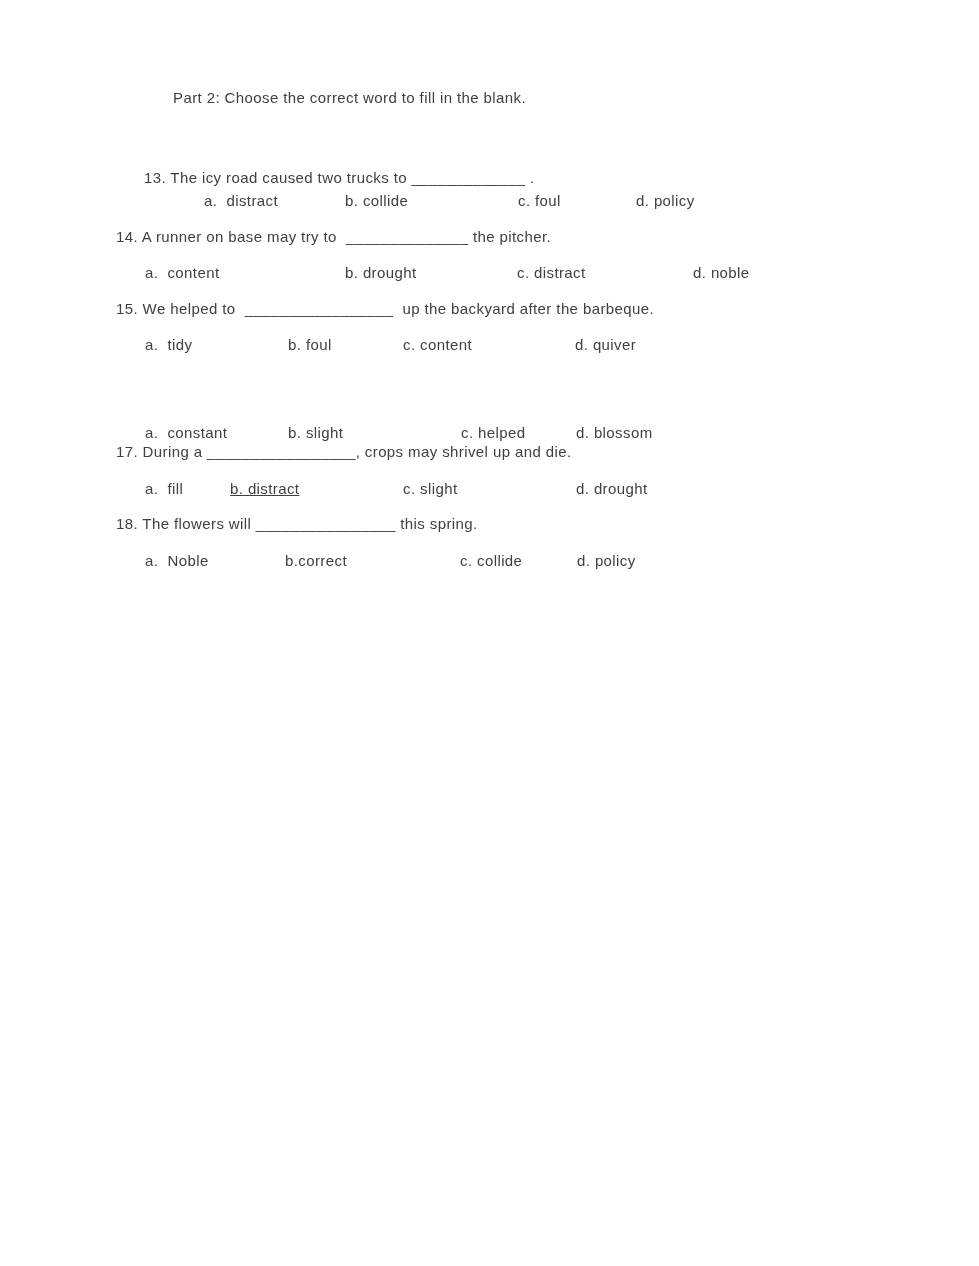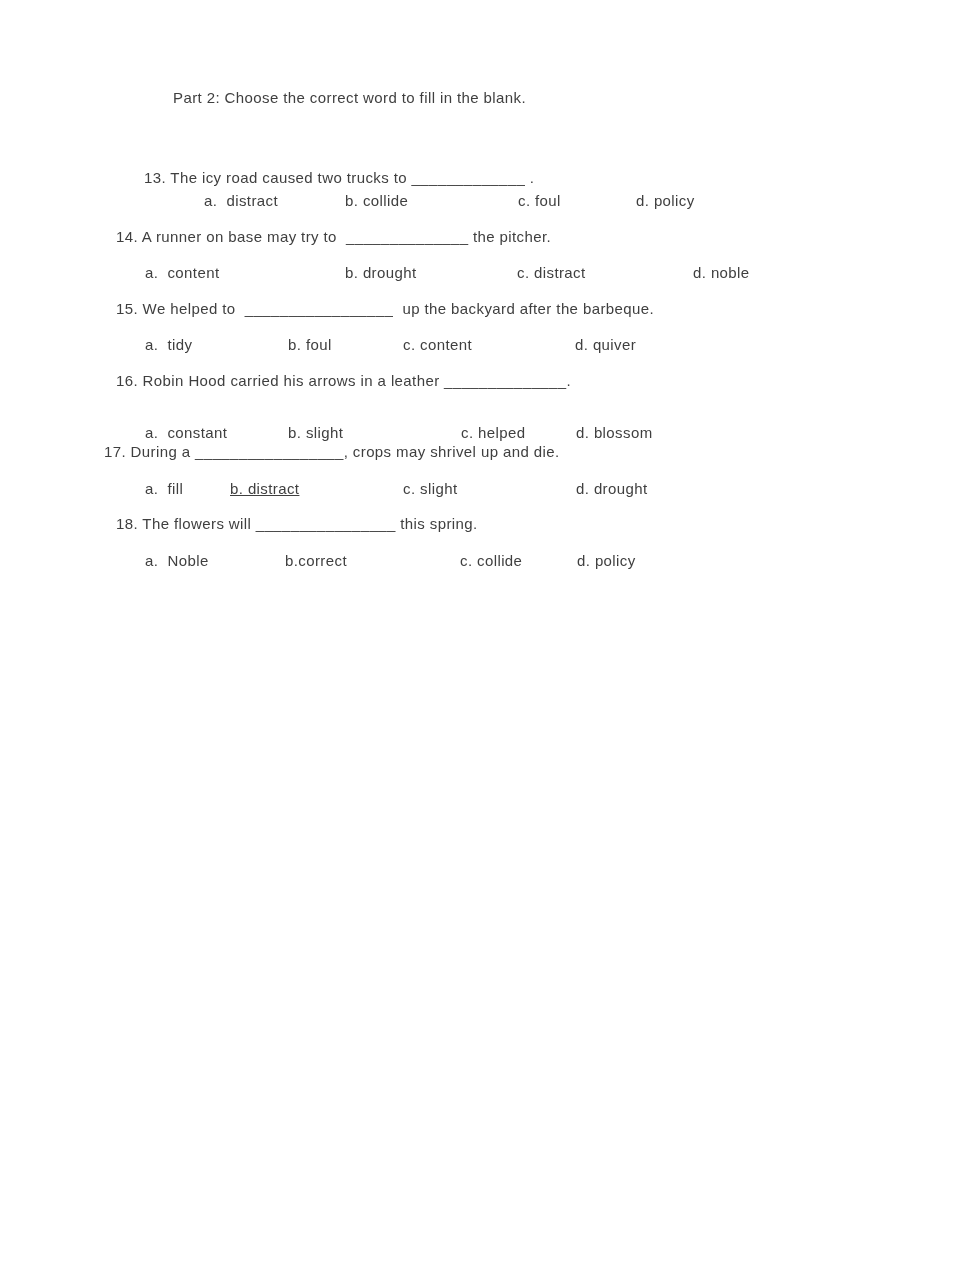--- a/index.html
+++ b/index.html
@@ -58,29 +58,28 @@
   </div>
 
   <div class="line" style="left:116px; top:300px;">15. We helped to  _________________  up the backyard after the barbeque.</div>
   <div class="opt-row" style="top:336px;">
     <span class="opt" style="left:145px;">a.  tidy</span>
     <span class="opt" style="left:288px;">b. foul</span>
     <span class="opt" style="left:403px;">c. content</span>
     <span class="opt" style="left:575px;">d. quiver</span>
   </div>
 
-  <div class="line" style="left:116px; top:372px;">16. Robin Hood carried his arrows in a leather ______________.</div>
   <div class="opt-row" style="top:424px;">
     <span class="opt" style="left:145px;">a.  constant</span>
     <span class="opt" style="left:288px;">b. slight</span>
     <span class="opt" style="left:461px;">c. helped</span>
     <span class="opt" style="left:576px;">d. blossom</span>
   </div>
 
-  <div class="line" style="left:104px; top:443px;">17. During a _________________, crops may shrivel up and die.</div>
+  <div class="line" style="left:116px; top:443px;">17. During a _________________, crops may shrivel up and die.</div>
   <div class="opt-row" style="top:480px;">
     <span class="opt" style="left:145px;">a.  fill</span>
     <span class="opt" style="left:230px;text-decoration:underline;">b. distract</span>
     <span class="opt" style="left:403px;">c. slight</span>
     <span class="opt" style="left:576px;">d. drought</span>
   </div>
 
   <div class="line" style="left:116px; top:515px;">18. The flowers will ________________ this spring.</div>
   <div class="opt-row" style="top:552px;text-align:center;">
     <span class="opt" style="left:145px;">a.  Noble</span>

